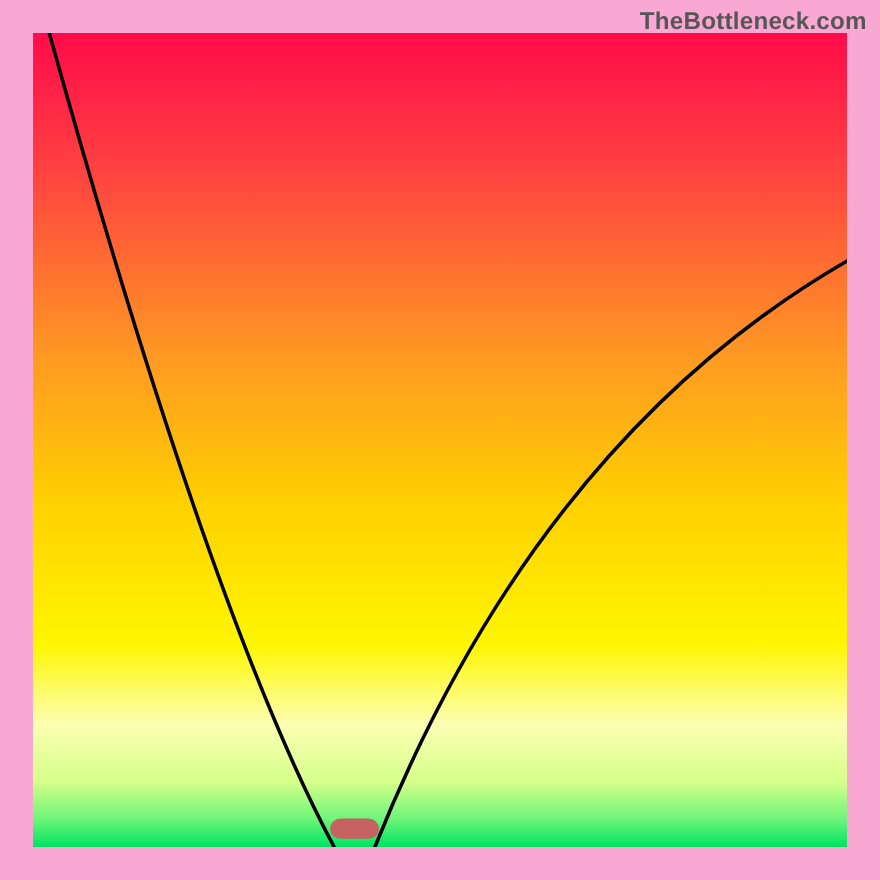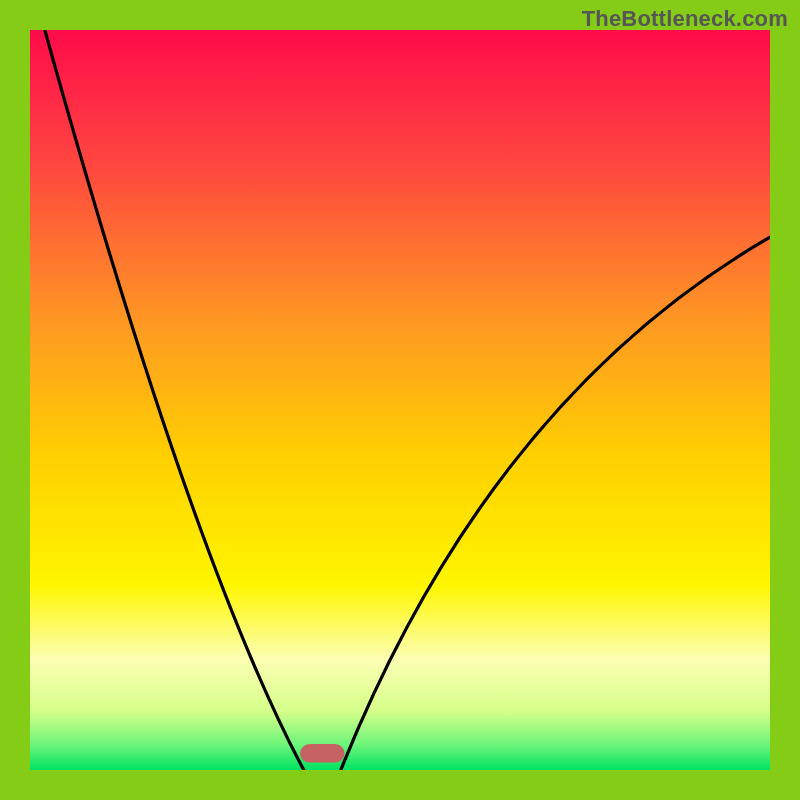--- a/index.html
+++ b/index.html
@@ -8,21 +8,21 @@
     width: 800px;
     height: 800px;
     overflow: hidden;
     background: #000;
     font-family: Arial, Helvetica, sans-serif;
   }
   .frame {
     position: absolute;
     left: 0; top: 0;
     width: 800px; height: 800px;
-    background: #84cc16;
+    background: #f9a8d4;
   }
   .plot-area {
     position: absolute;
     left: 30px;
     top: 30px;
     width: 740px;
     height: 740px;
     overflow: hidden;
   }
   .watermark {

